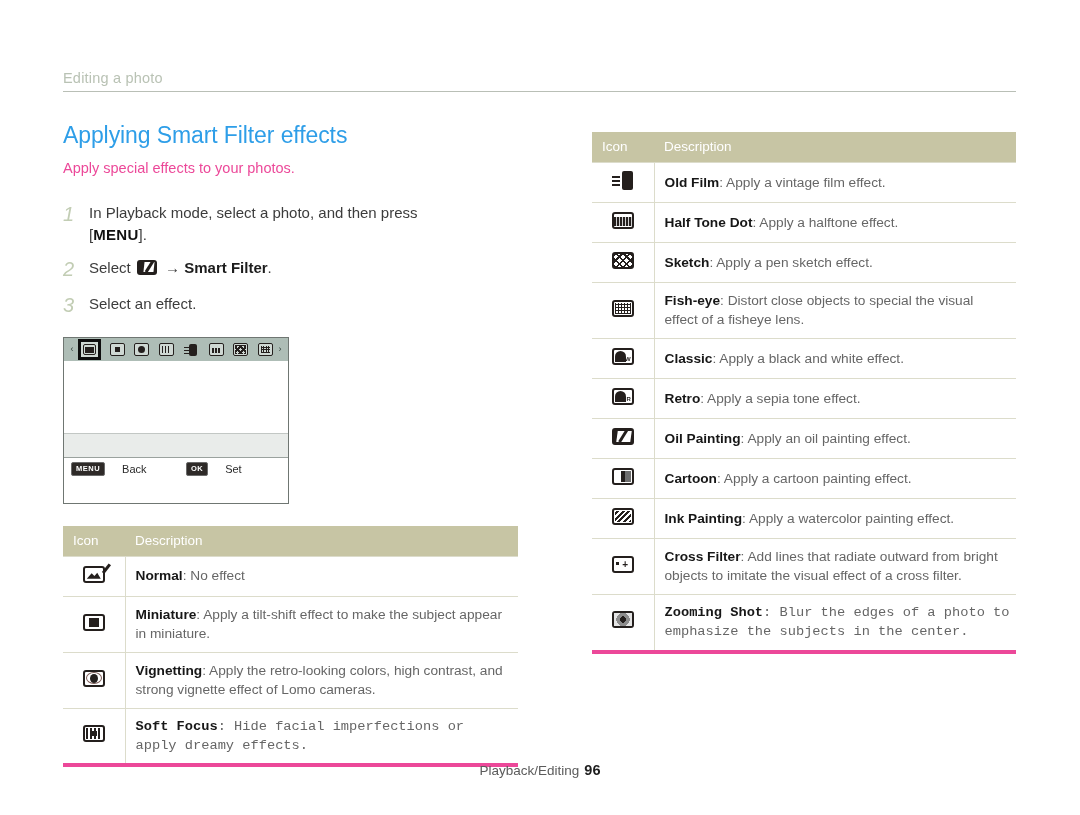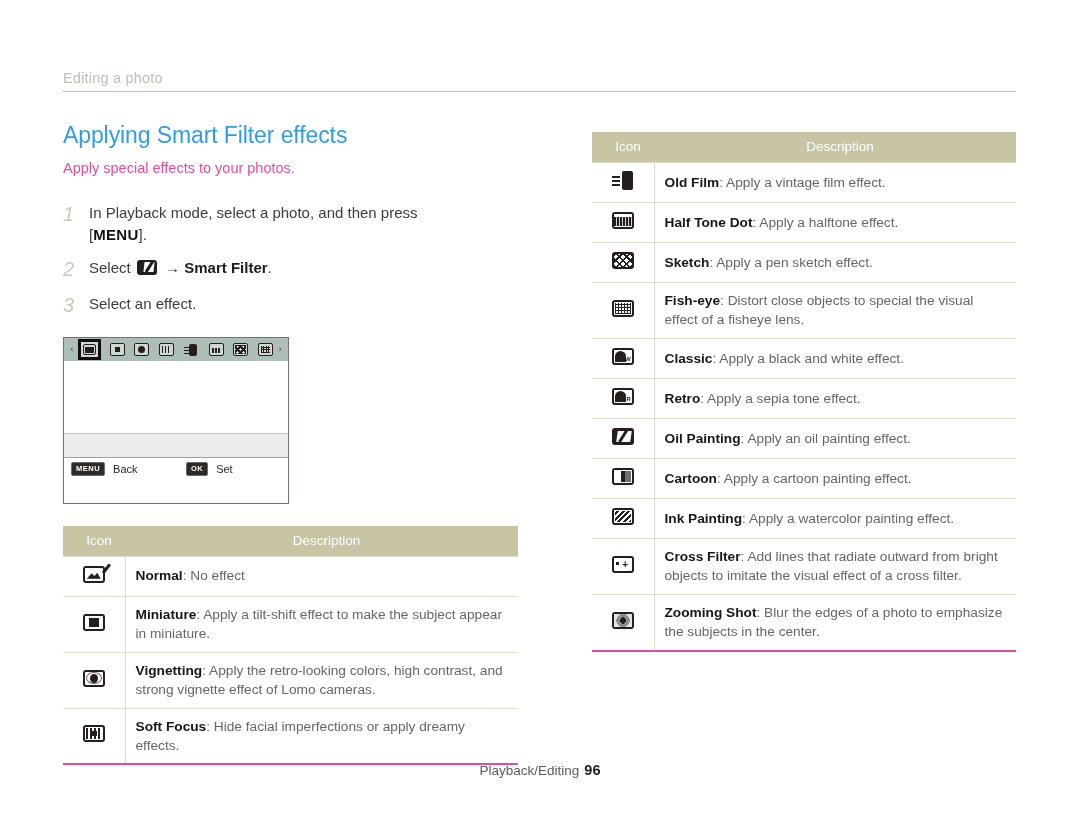--- a/index.html
+++ b/index.html
@@ -215,46 +215,47 @@
     font-weight: bold;
     letter-spacing: .5px;
     padding: 2px 4px;
     border-radius: 2px;
     border: 1px solid #6b6b6b;
     line-height: 1;
   }
   .cs-footer .lbl {
     font-size: 11px;
     color: #2a2a2a;
-    margin-left: 8px;
+    margin-left: 17px;
   }
   .cs-footer .spacer { flex: 1; }
 
   
   table.icon-table {
     border-collapse: collapse;
     width: 100%;
     table-layout: fixed;
   }
   table.icon-table thead th {
     background: #c7c5a4;
     color: #ffffff;
     font-weight: normal;
     font-size: 13.5px;
-    text-align: center;
+    text-align: left;
     padding: 5px 0 6px 10px;
     height: 19px;
   }
   table.icon-table tbody td {
     border-top: 1px solid #dcdccb;
     vertical-align: middle;
     padding: 8px 0;
   }
   table.icon-table tbody tr:last-child td {
-    border-bottom: 2px solid #ec4899;
+    border-bottom: 4px solid #ec4899;
+    font-family: Liberation Mono, monospace;
   }
   td.icon-cell {
     text-align: center;
     border-right: 1px solid #dcdccb;
   }
   td.desc-cell {
     font-size: 13.7px;
     line-height: 1.42;
     color: #666666;
     padding-left: 10px !important;

